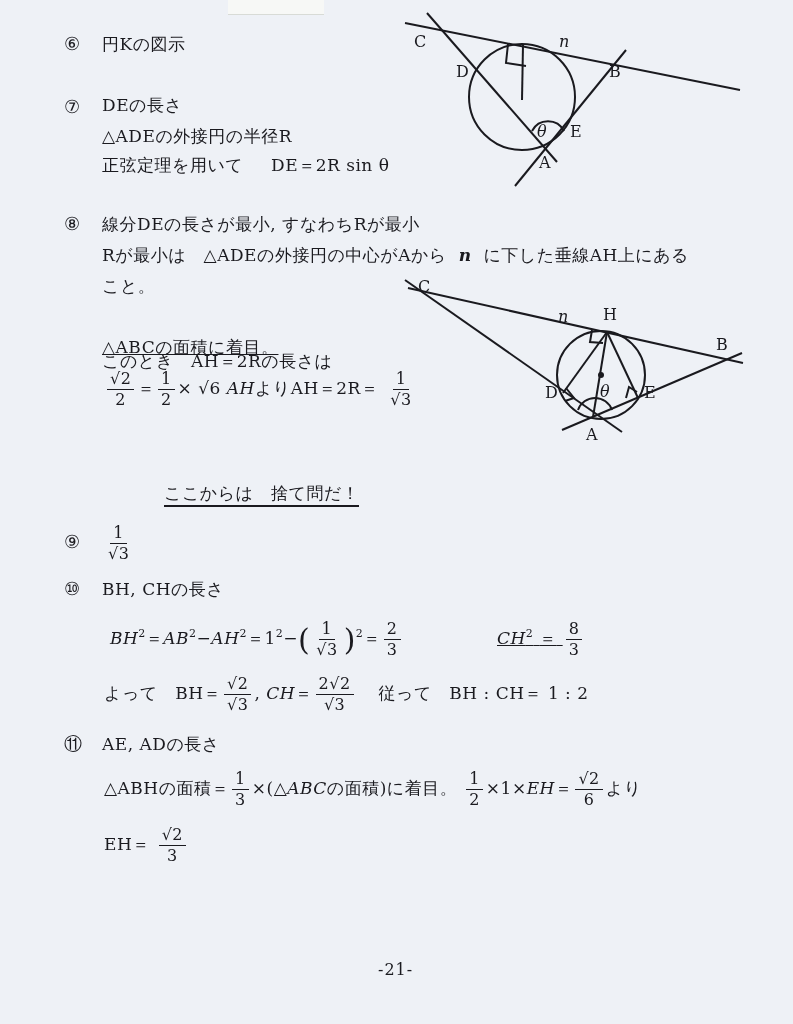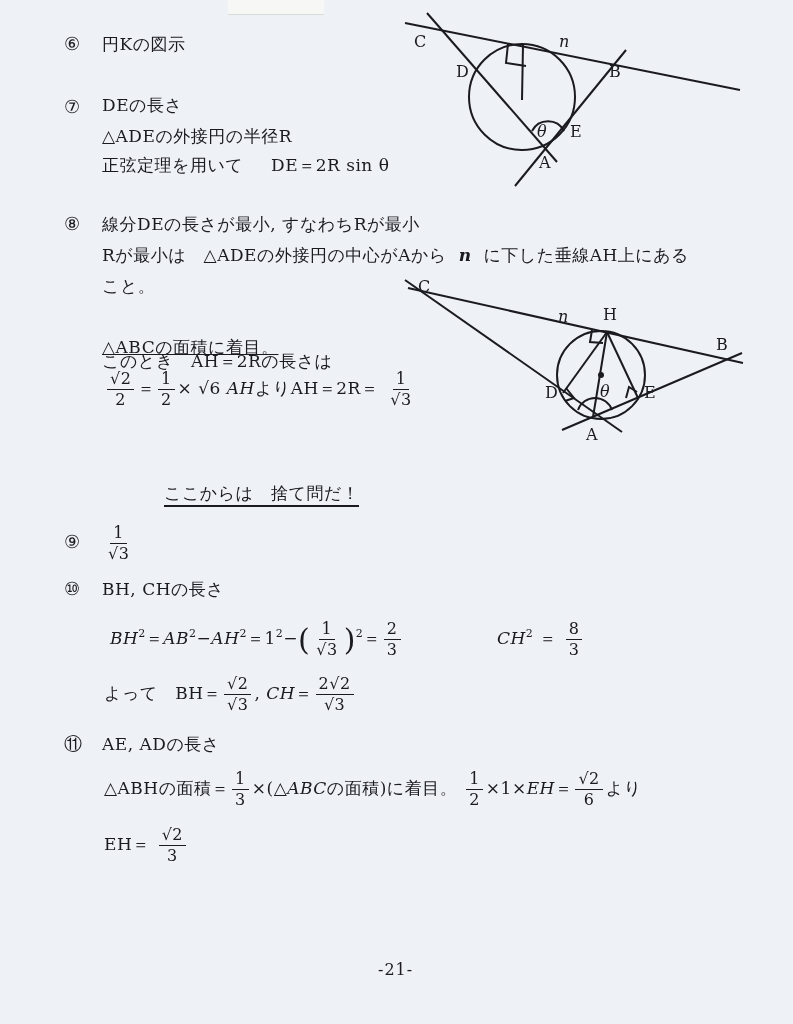--- a/index.html
+++ b/index.html
@@ -132,37 +132,38 @@
 <div class="line" style="left:102px;top:578px;">BH, CHの長さ</div>
 <div class="line" style="left:110px;top:620px;">
   <span class="it">BH</span><span class="sup">2</span><span>＝</span><span class="it">AB</span><span class="sup">2</span><span>−</span><span class="it">AH</span><span class="sup">2</span><span>＝</span><span>1</span><span class="sup">2</span><span>−</span><span class="paren">(</span><span class="frac">
       <span class="n">1</span>
       <span class="d">√3</span>
     </span><span class="paren">)</span><span class="sup">2</span><span>＝</span><span class="frac">
       <span class="n">2</span>
       <span class="d">3</span>
     </span>
 </div>
-<div class="line" style="left:497px;top:620px;">
+<div class="line" style="left:497px;top:620px;text-decoration:underline;">
   <span class="it">CH</span><span class="sup">2</span>
   <span>＝</span>
   <span class="frac">
       <span class="n">8</span>
       <span class="d">3</span>
     </span>
 </div>
 <div class="line" style="left:104px;top:675px;">
   <span>よって　BH＝</span><span class="frac">
       <span class="n">√2</span>
       <span class="d">√3</span>
     </span><span>,</span>
   <span class="it">CH</span><span>＝</span><span class="frac">
       <span class="n">2√2</span>
       <span class="d">√3</span>
     </span>
+  <span style="margin-left:16px;">従って　BH : CH＝ 1 : 2</span>
 </div>
 
 <div class="num" style="left:64px;top:733px;">⑪</div>
 <div class="line" style="left:102px;top:733px;">AE,  ADの長さ</div>
 <div class="line" style="left:104px;top:770px;">
   <span>△ABHの面積＝</span><span class="frac">
       <span class="n">1</span>
       <span class="d">3</span>
     </span><span>×(</span><span class="it">△ABC</span><span>の面積)に着目。</span>
   <span class="frac">

